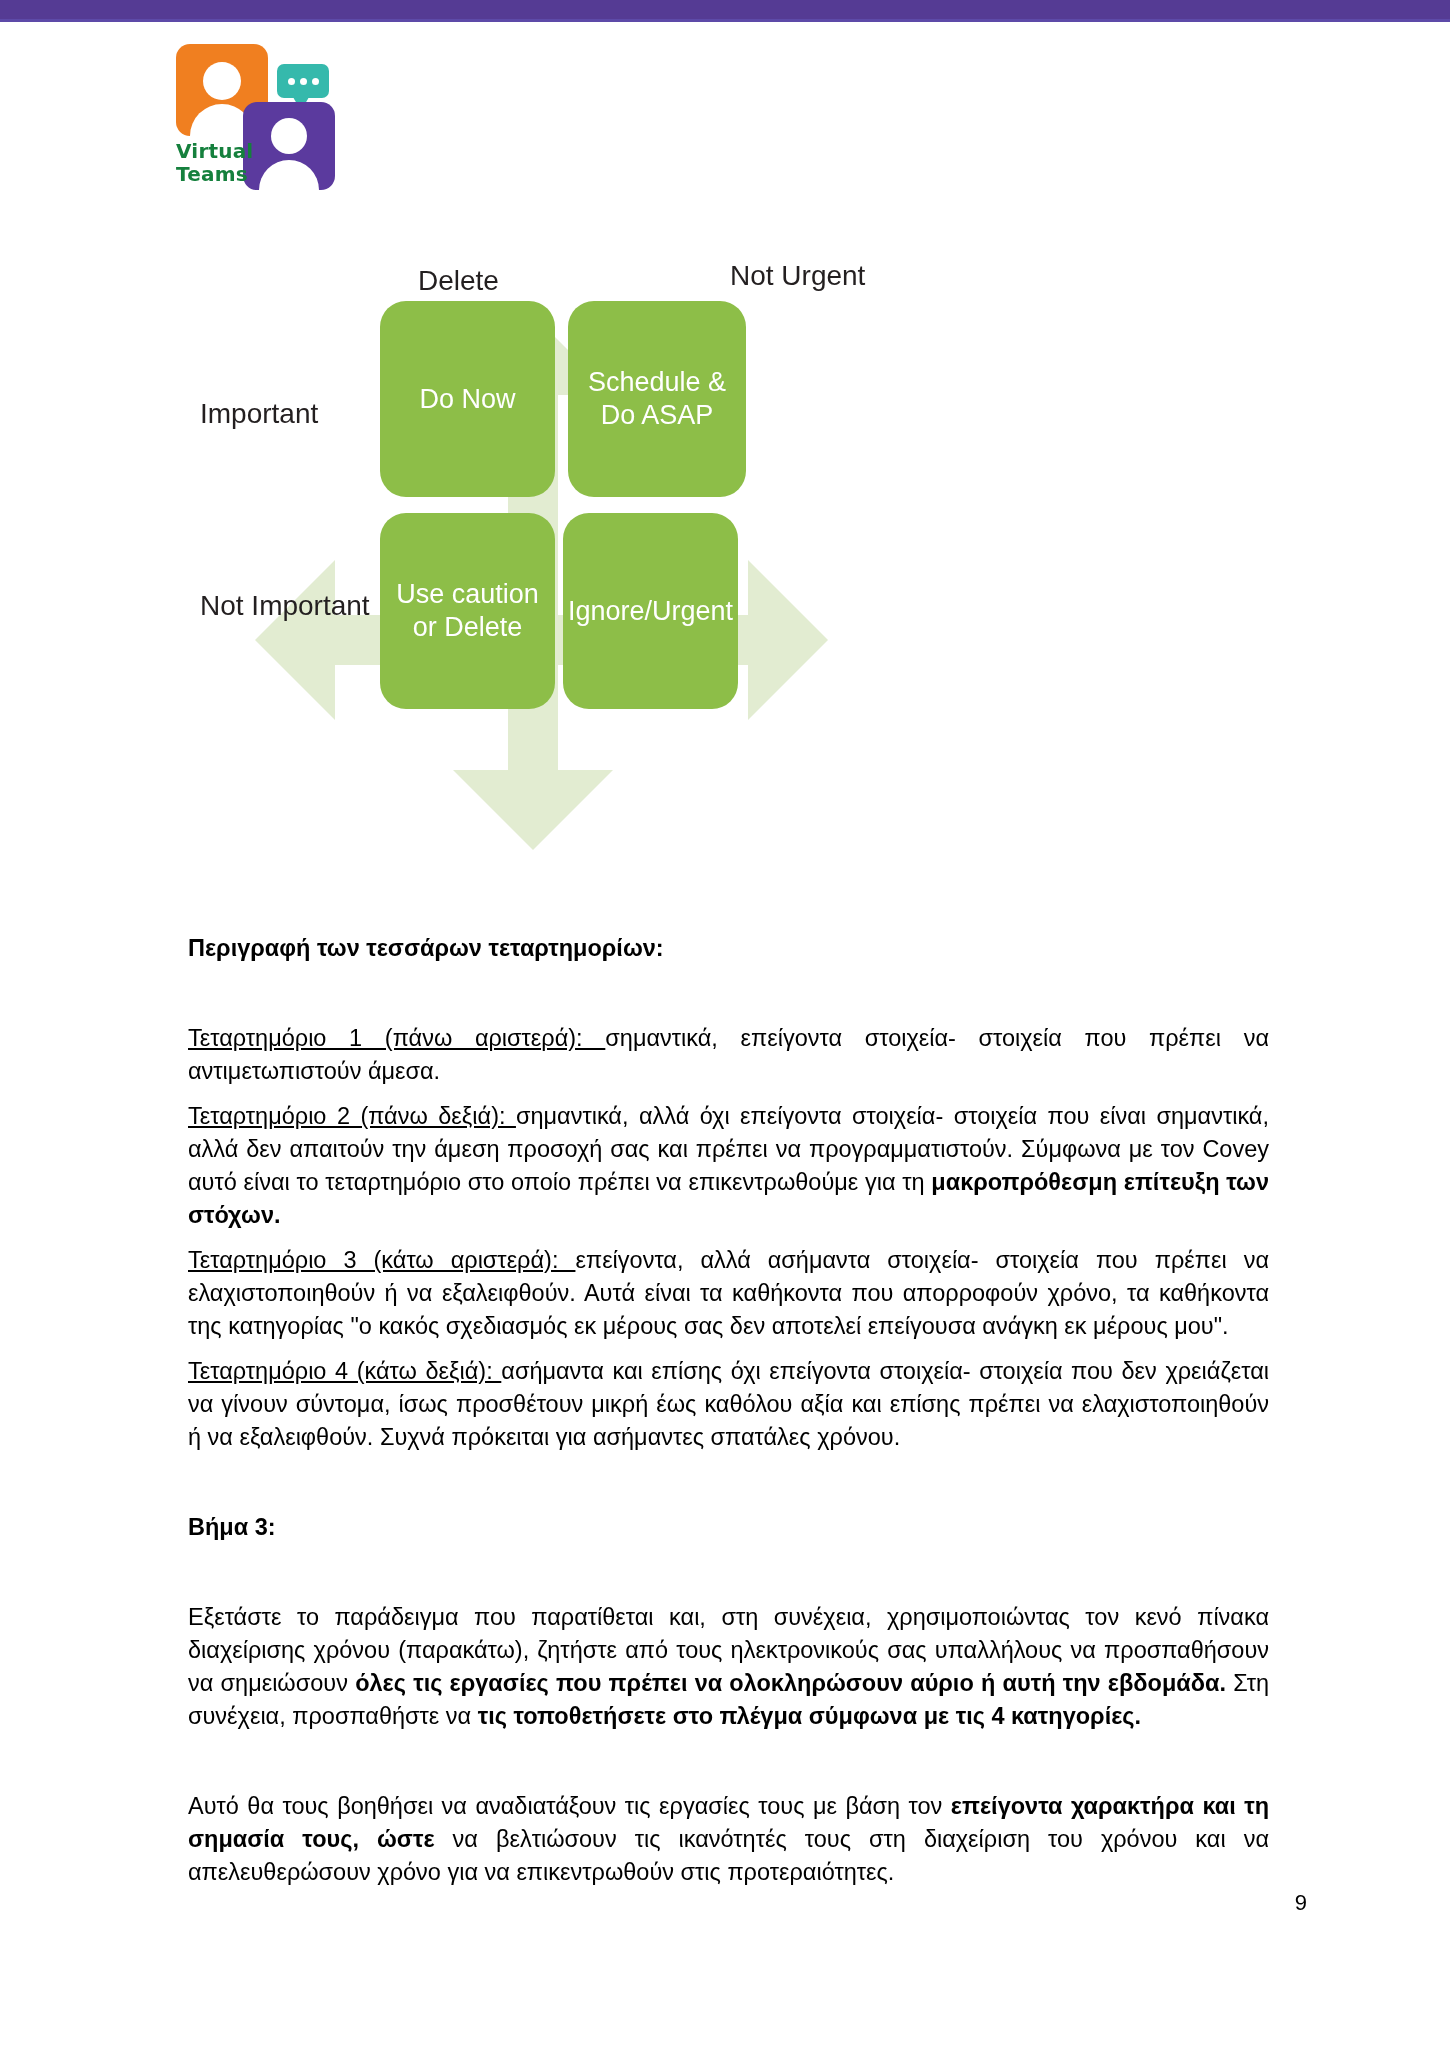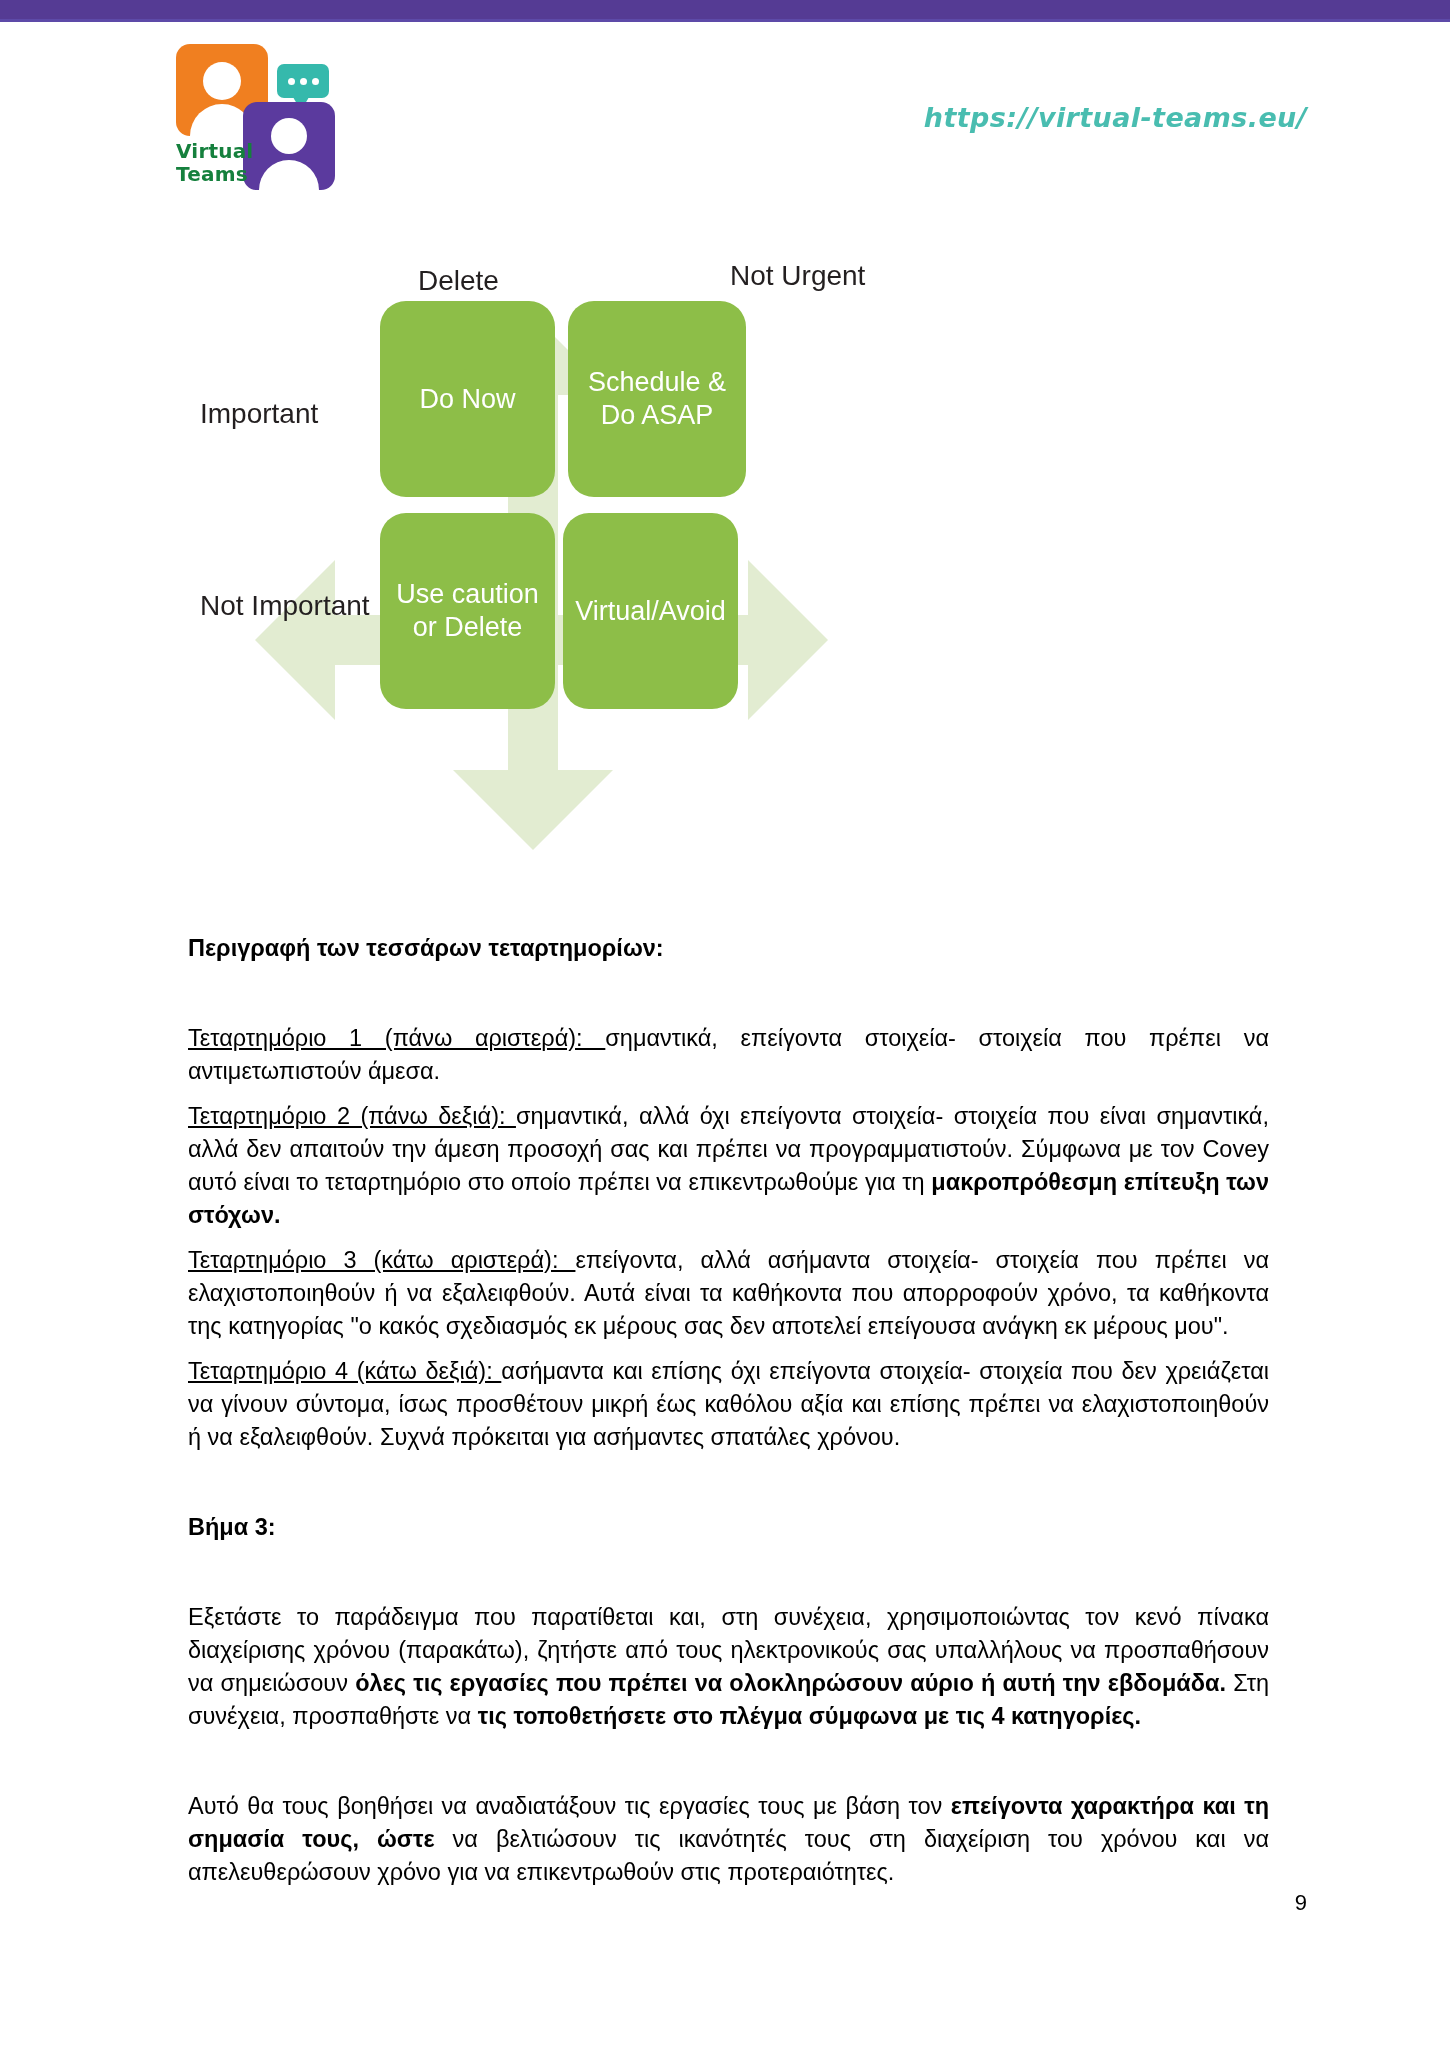--- a/index.html
+++ b/index.html
@@ -248,39 +248,38 @@
     <div class="logo-purple">
       <div class="head"></div>
       <div class="body"></div>
     </div>
     <div class="logo-word">
       <div>Virtual</div>
       <div>Teams</div>
     </div>
   </div>
 
-  <div class="site-url">https://virtual-teams.eu/</div>
 </div>
 
 <div class="matrix">
 
   <svg class="arrow-bg" viewBox="0 0 820 600">
 
     <path d="M 308 145 L 308 365 L 135 365 L 135 310 L 55 390 L 135 470 L 135 415 L 308 415 L 308 520 L 253 520 L 333 600 L 413 520 L 358 520 L 358 415 L 548 415 L 548 470 L 628 390 L 548 310 L 548 365 L 358 365 L 358 145 L 413 145 L 333 65 L 253 145 Z" fill="#e2ecd1"></path>
   </svg>
 
   <div class="label label-urgent">Delete</div>
   <div class="label label-not-urgent">Not Urgent</div>
   <div class="label label-important">Important</div>
   <div class="label label-not-important">Not Important</div>
 
   <div class="quad quad-tl">Do Now</div>
   <div class="quad quad-tr">Schedule &amp;<br>Do ASAP</div>
   <div class="quad quad-bl">Use caution<br>or Delete</div>
-  <div class="quad quad-br">Virtual/Avoid</div>
+  <div class="quad quad-br">Ignore/Urgent</div>
 </div>
 
 <div class="content">
 
   <p class="heading">Περιγραφή των τεσσάρων τεταρτημορίων:</p>
 
   <div class="gap"></div>
 
   <p>
     <span class="u">Τεταρτημόριο 1 (πάνω αριστερά): </span><span>σημαντικά, επείγοντα στοιχεία- στοιχεία που πρέπει να αντιμετωπιστούν άμεσα.</span>

